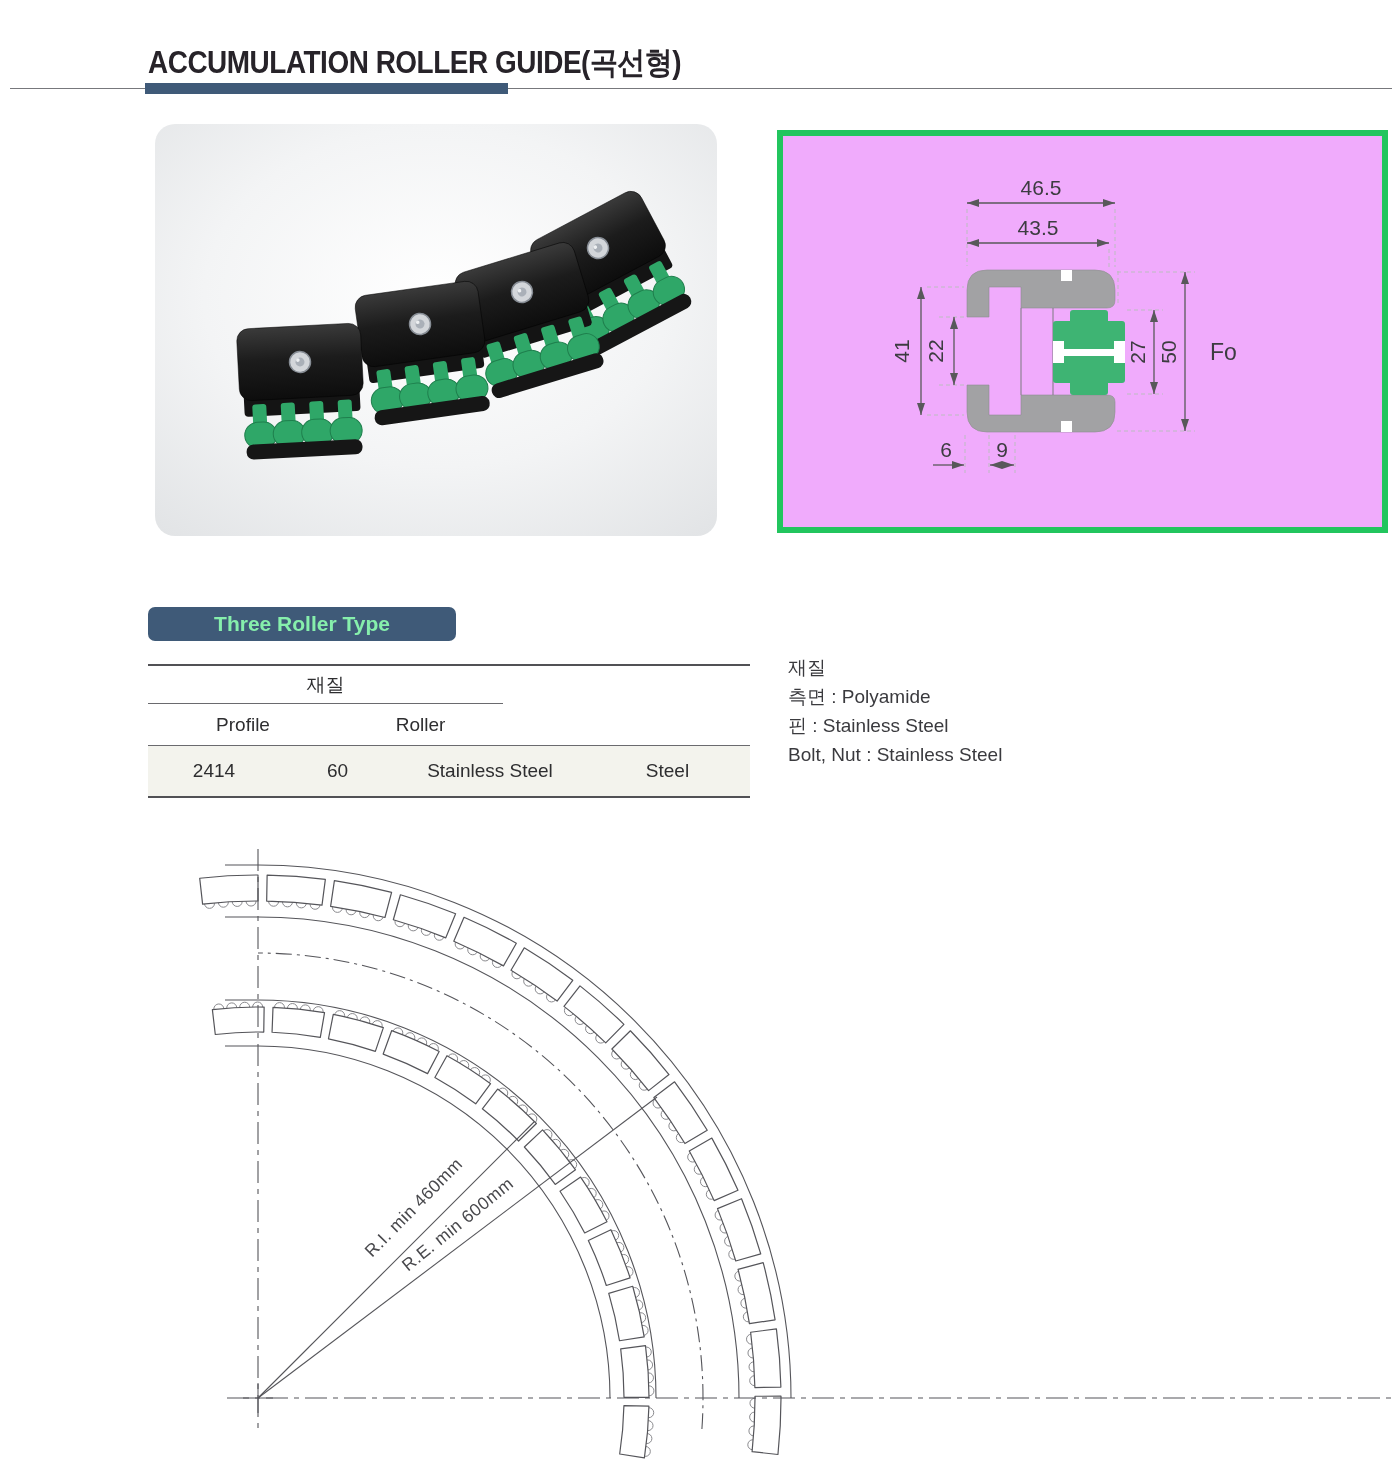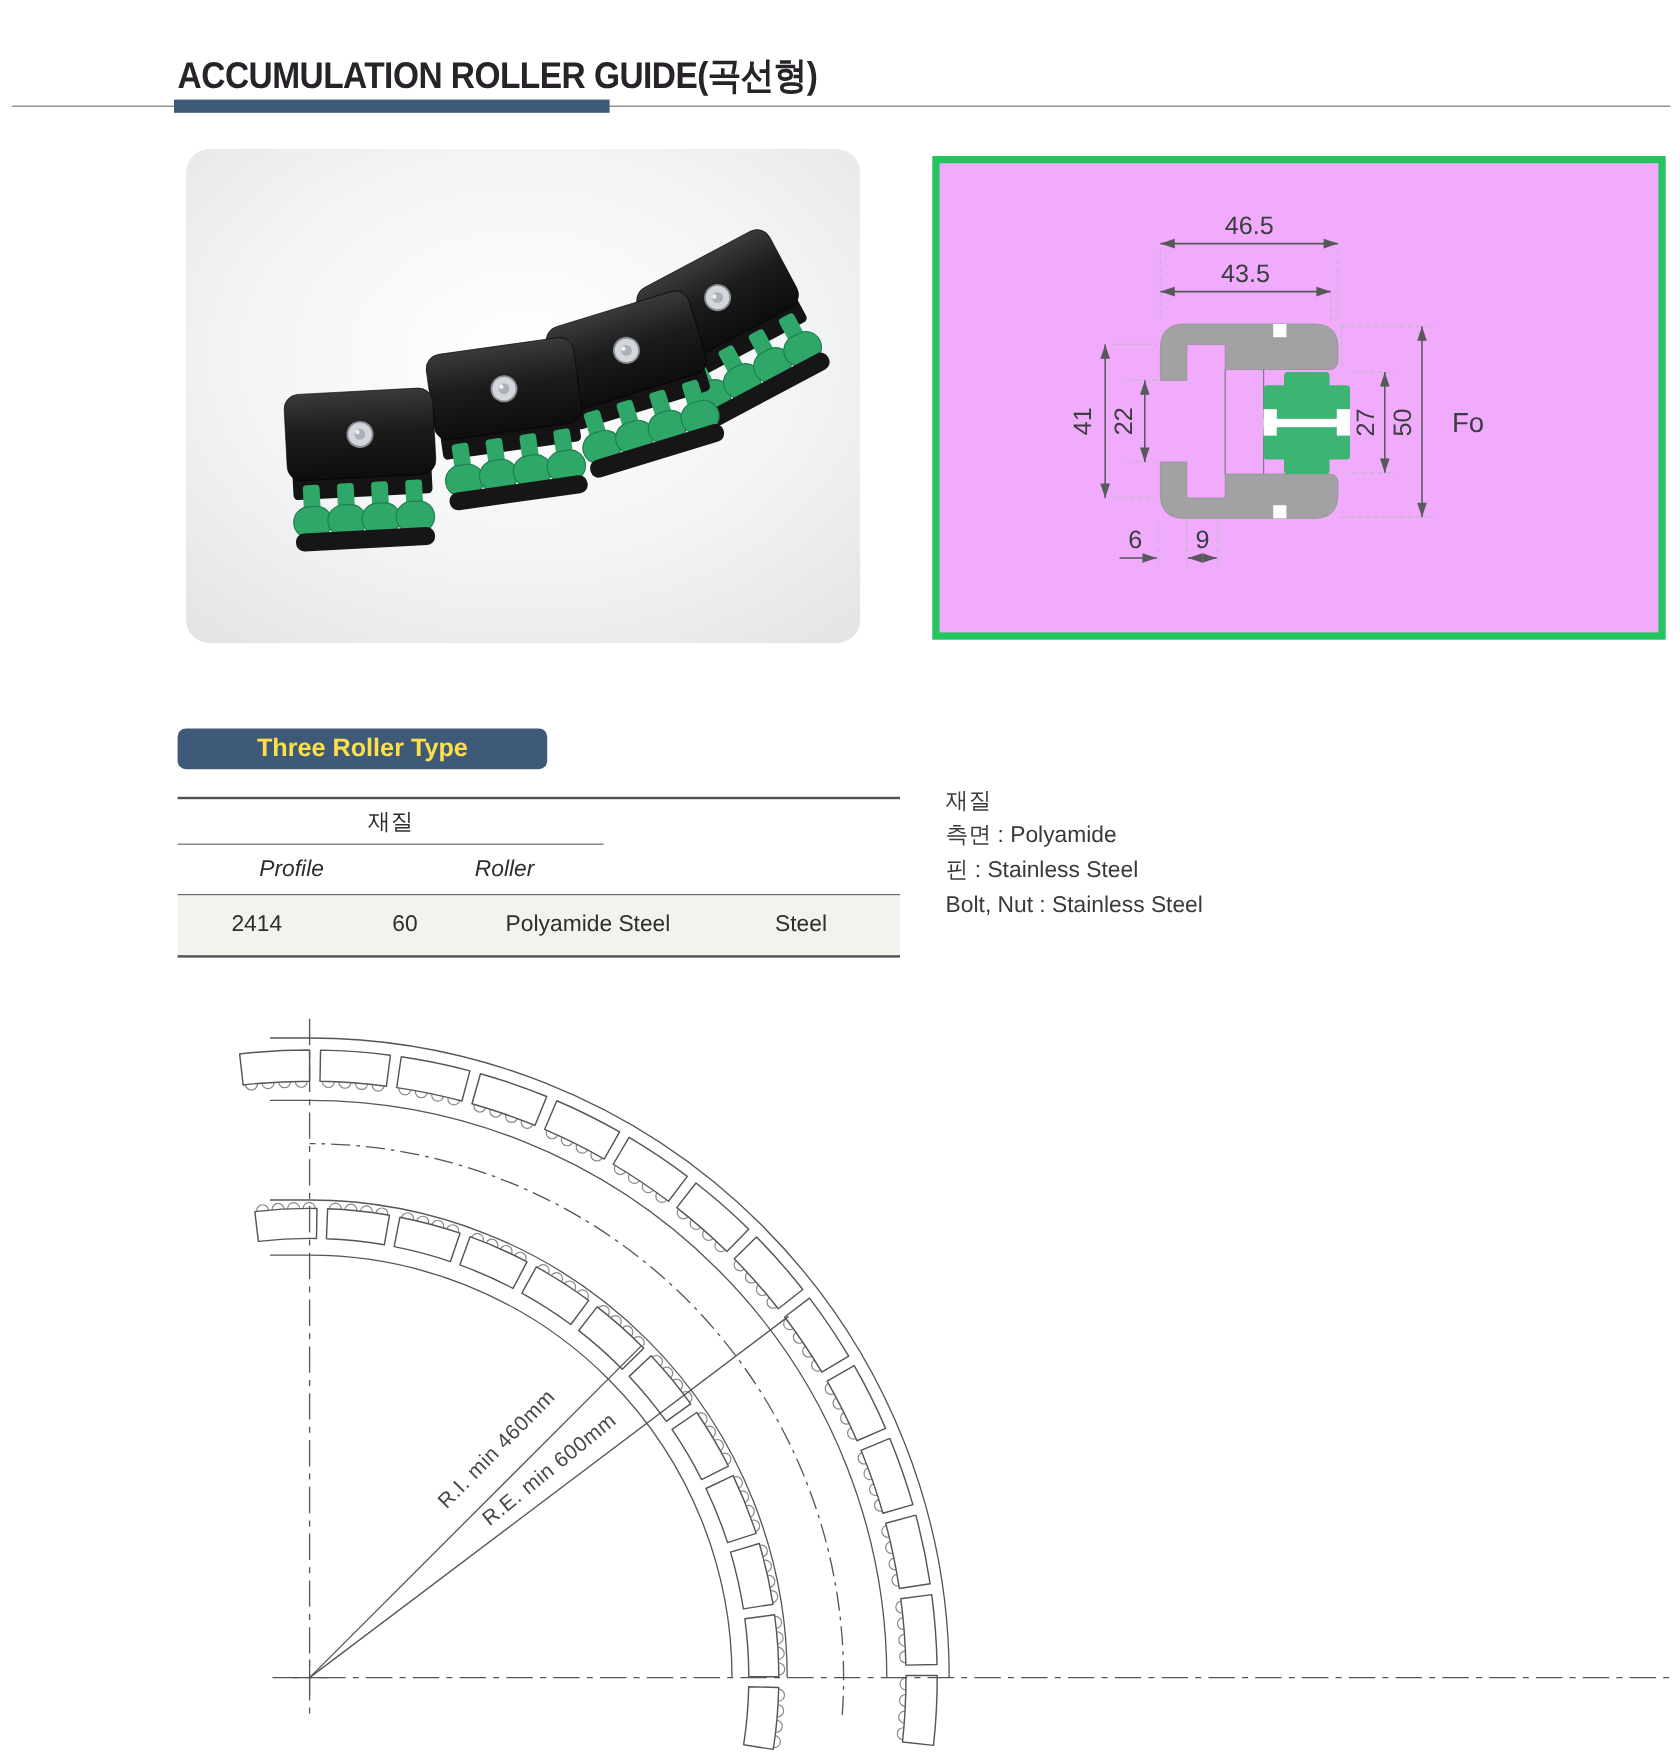--- a/index.html
+++ b/index.html
@@ -13,30 +13,30 @@
   .hrule{position:absolute;left:10px;top:88px;width:1382px;height:1px;background:#77787c;}
   .hbar{position:absolute;left:145px;top:83px;width:363px;height:11px;}
 
   
   .photo-panel{position:absolute;left:155px;top:124px;width:562px;height:412px;}
   .diagram-panel{position:absolute;left:777px;top:130px;width:611px;height:403px;
                  border:6px solid #22c55e;box-sizing:border-box;background:#f0abfc;}
 
   
   .badge{position:absolute;left:148px;top:607px;width:308px;height:34px;border-radius:7px;
-         color:#fde047;font-size:21px;font-weight:bold;display:flex;align-items:center;justify-content:center;}
+         color:#86efac;font-size:21px;font-weight:bold;display:flex;align-items:center;justify-content:center;}
 
   
   .spec-table{position:absolute;left:148px;top:664px;width:602px;font-size:19px;color:#2e2e30;}
   .t-head{display:flex;border-top:2px solid #515155;height:81px;box-sizing:border-box;}
   .th-code{width:132px;display:flex;align-items:center;justify-content:center;}
   .th-len{width:115px;display:flex;flex-direction:column;align-items:center;justify-content:center;line-height:23px;}
   .th-mat{width:355px;display:flex;flex-direction:column;}
   .mat-group{height:38px;display:flex;align-items:center;justify-content:center;border-bottom:1px solid #6a6a6e;box-sizing:border-box;}
-  .mat-sub{display:flex;flex:1;font-style:italic;}
+  .mat-sub{display:flex;flex:1;}
   .mat-sub .sub1{width:190px;display:flex;align-items:center;justify-content:center;}
   .mat-sub .sub2{width:165px;display:flex;align-items:center;justify-content:center;}
   .t-row{display:flex;height:53px;border-top:1px solid #6a6a6e;border-bottom:2px solid #515155;box-sizing:border-box;}
   .t-row div{display:flex;align-items:center;justify-content:center;}
   .c1{width:132px}.c2{width:115px}.c3{width:190px}.c4{width:165px}
 
   
   .materials{position:absolute;left:788px;top:653px;font-size:19px;line-height:29px;color:#3a3a3e;}
 
   
@@ -229,21 +229,21 @@
         <div class="mat-group">재질</div>
         <div class="mat-sub">
           <div class="sub1">Profile</div>
           <div class="sub2">Roller</div>
         </div>
       </div>
     </div>
     <div class="t-row" style="background: rgb(243, 243, 237);">
       <div class="c1">2414</div>
       <div class="c2">60</div>
-      <div class="c3">Polyamide Steel</div>
+      <div class="c3">Stainless Steel</div>
       <div class="c4">Steel</div>
     </div>
   </div>
 
   <div class="materials">
     <div>재질</div>
     <div>측면 : Polyamide</div>
     <div>핀 : Stainless Steel</div>
     <div>Bolt, Nut : Stainless Steel</div>
   </div>

